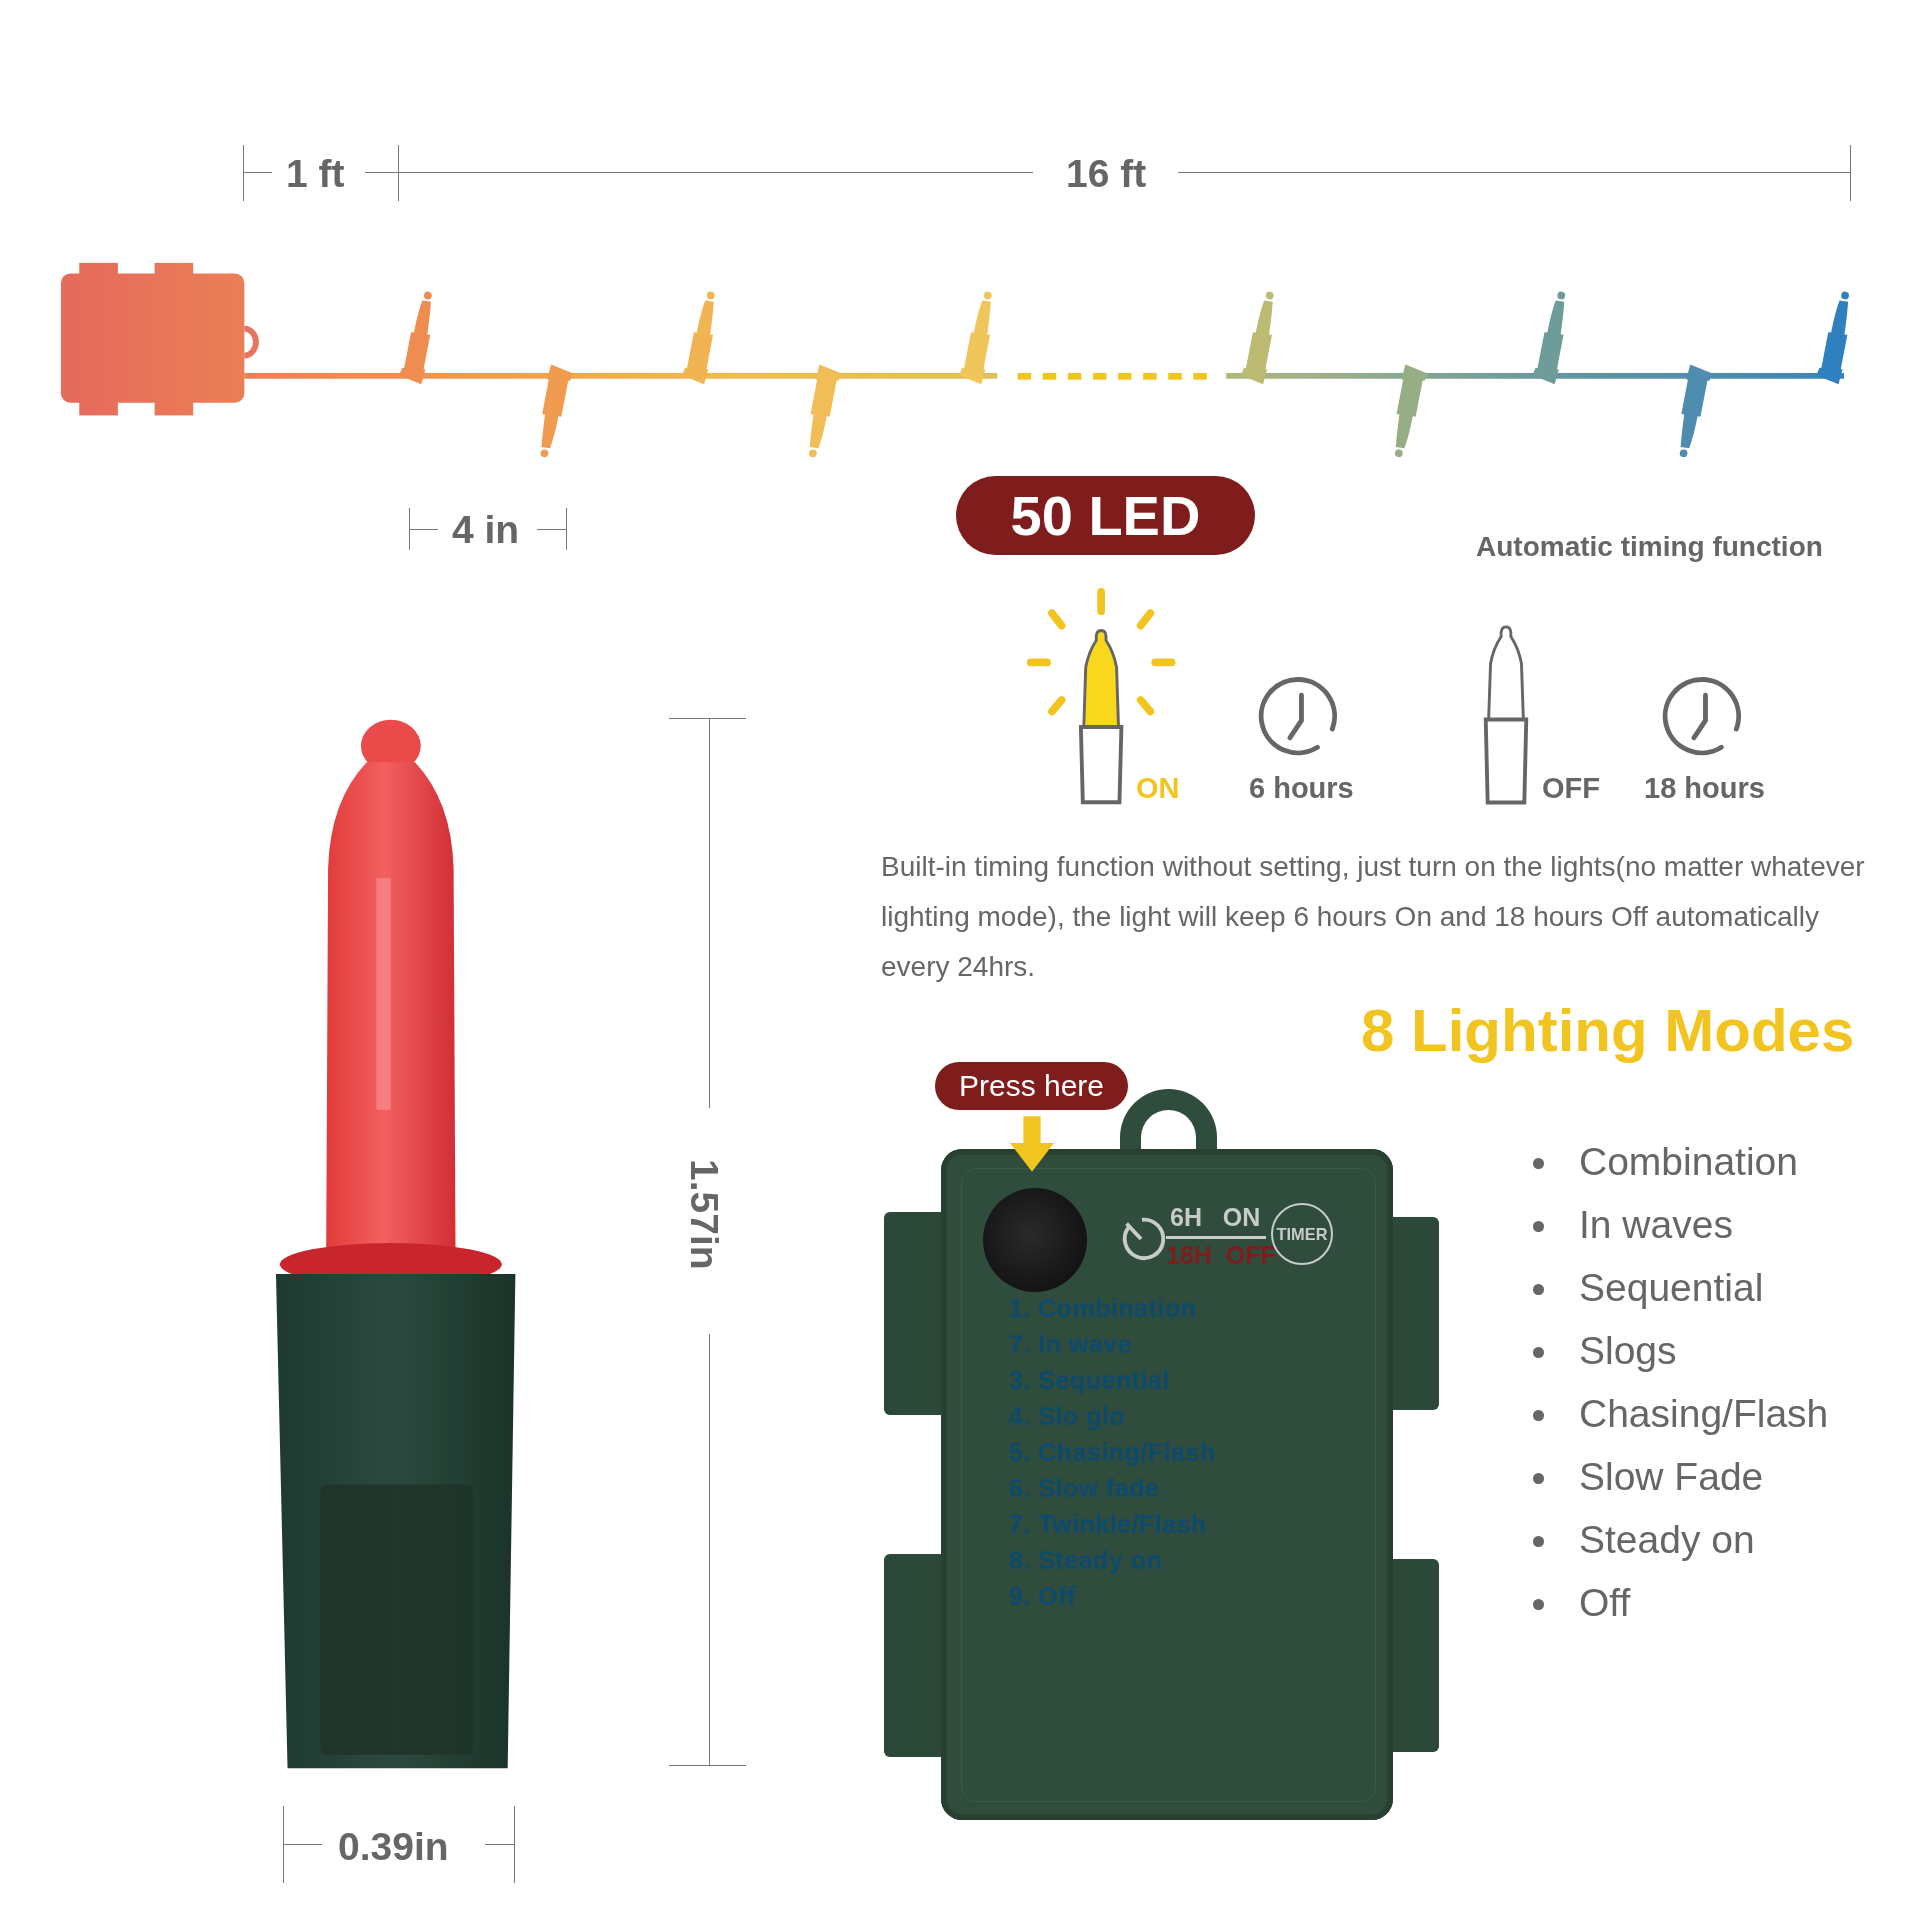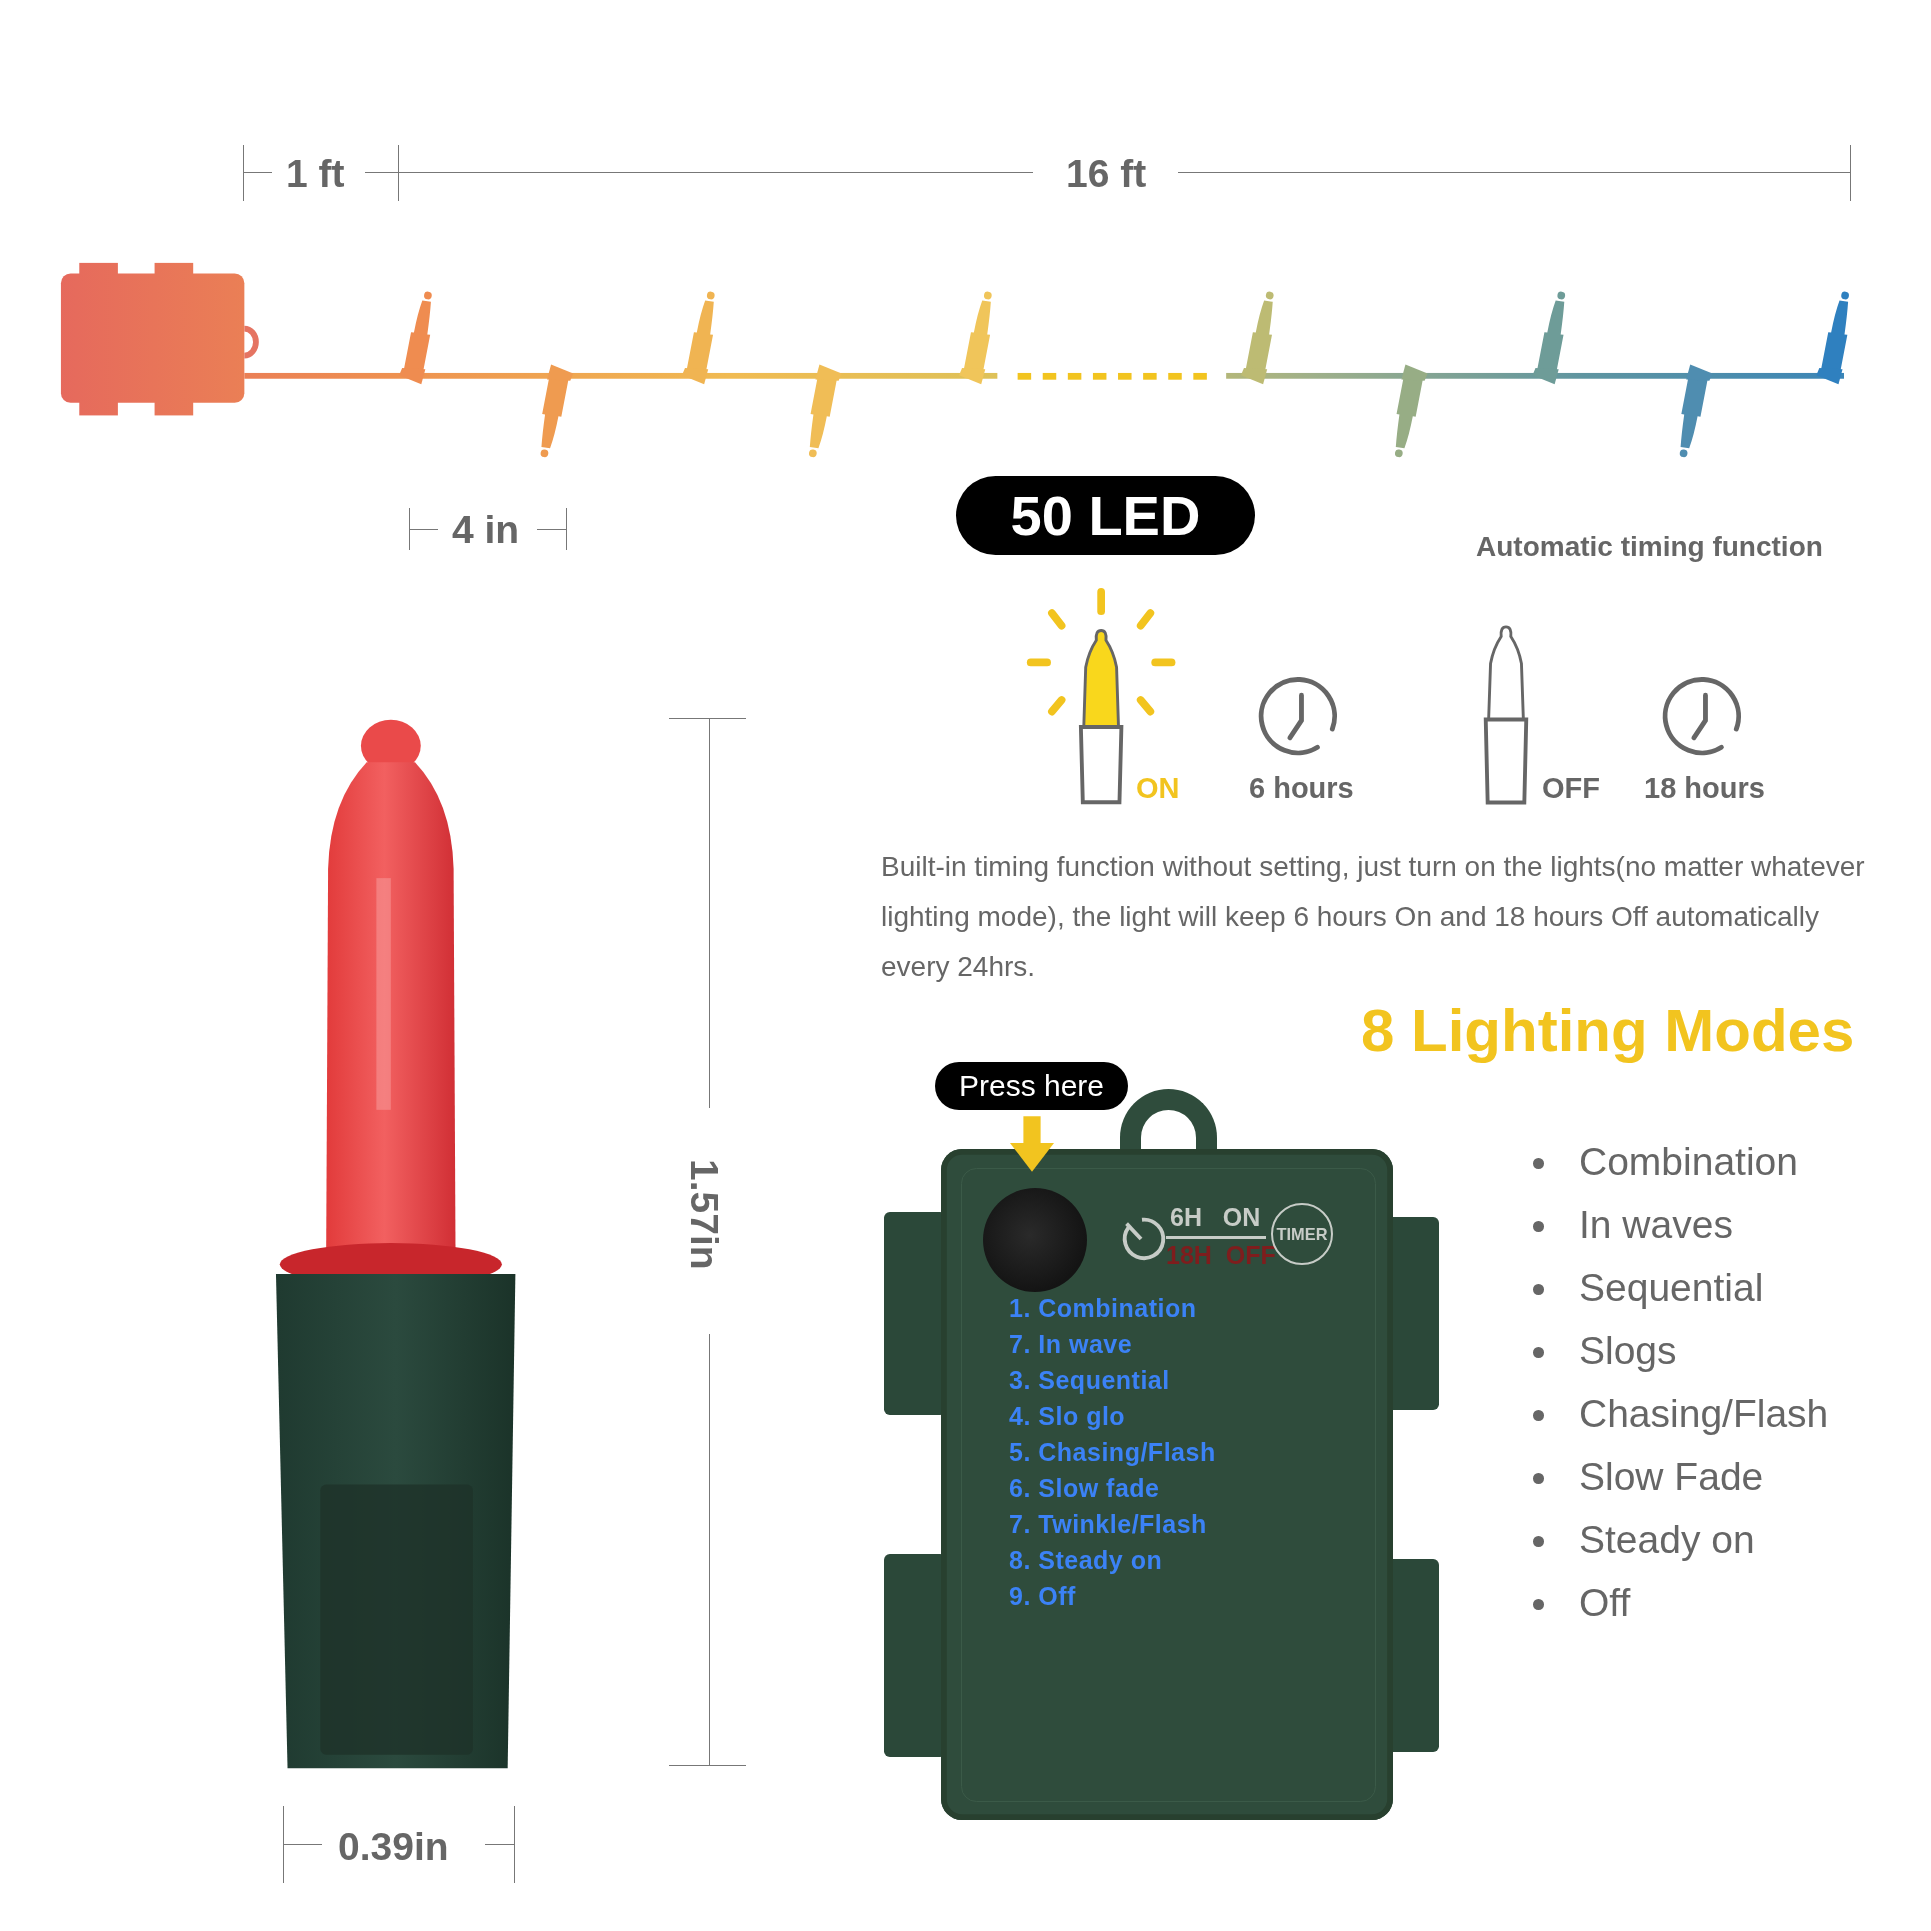--- a/index.html
+++ b/index.html
@@ -1,25 +1,25 @@
 <!DOCTYPE html>
 <html><head>
 <meta charset="utf-8">
 <style>
   html,body{margin:0;padding:0;background:#fff;}
   body{width:1931px;height:1931px;position:relative;overflow:hidden;font-family:"Liberation Sans","DejaVu Sans",sans-serif;color:#666;}
   .abs{position:absolute;}
   .dim-line{position:absolute;background:#777;}
   .dim-label{position:absolute;font-weight:bold;color:#666;font-size:39px;line-height:1;}
-  .pill{position:absolute;background:#000000;border-radius:42px;color:#fff;font-weight:bold;text-align:center;}
+  .pill{position:absolute;background:#7f1d1d;border-radius:42px;color:#fff;font-weight:bold;text-align:center;}
   .modes-list{position:absolute;left:1526px;top:1130px;margin:7px;padding:0;list-style:none;}
   .modes-list li{position:relative;font-size:39px;color:#666;height:63px;line-height:50px;padding-left:46px;}
   .modes-list li::before{content:"";position:absolute;left:0;top:21px;width:10.6px;height:10.6px;border-radius:50%;background:#666;}
   .box-list{position:absolute;left:1009px;top:1292px;margin:0;padding:0;list-style:none;}
-  .box-list li{font-size:25px;font-weight:bold;color:#3b82f6;height:36px;line-height:33px;letter-spacing:0.5px;}
+  .box-list li{font-size:25px;font-weight:bold;color:#0c4a6e;height:36px;line-height:33px;letter-spacing:0.5px;}
   .desc{position:absolute;left:881px;top:842px;width:985px;font-size:28px;line-height:50px;color:#666;}
 </style>
 </head>
 <body>
 
 <div>
   <div class="dim-line" style="left:243px;top:145px;width:1px;height:56px;"></div>
   <div class="dim-line" style="left:243px;top:172px;width:29px;height:1.4px;"></div>
   <div class="dim-label" style="left:286px;top:154px;">1 ft</div>
   <div class="dim-line" style="left:365px;top:172px;width:33px;height:1.4px;"></div>

